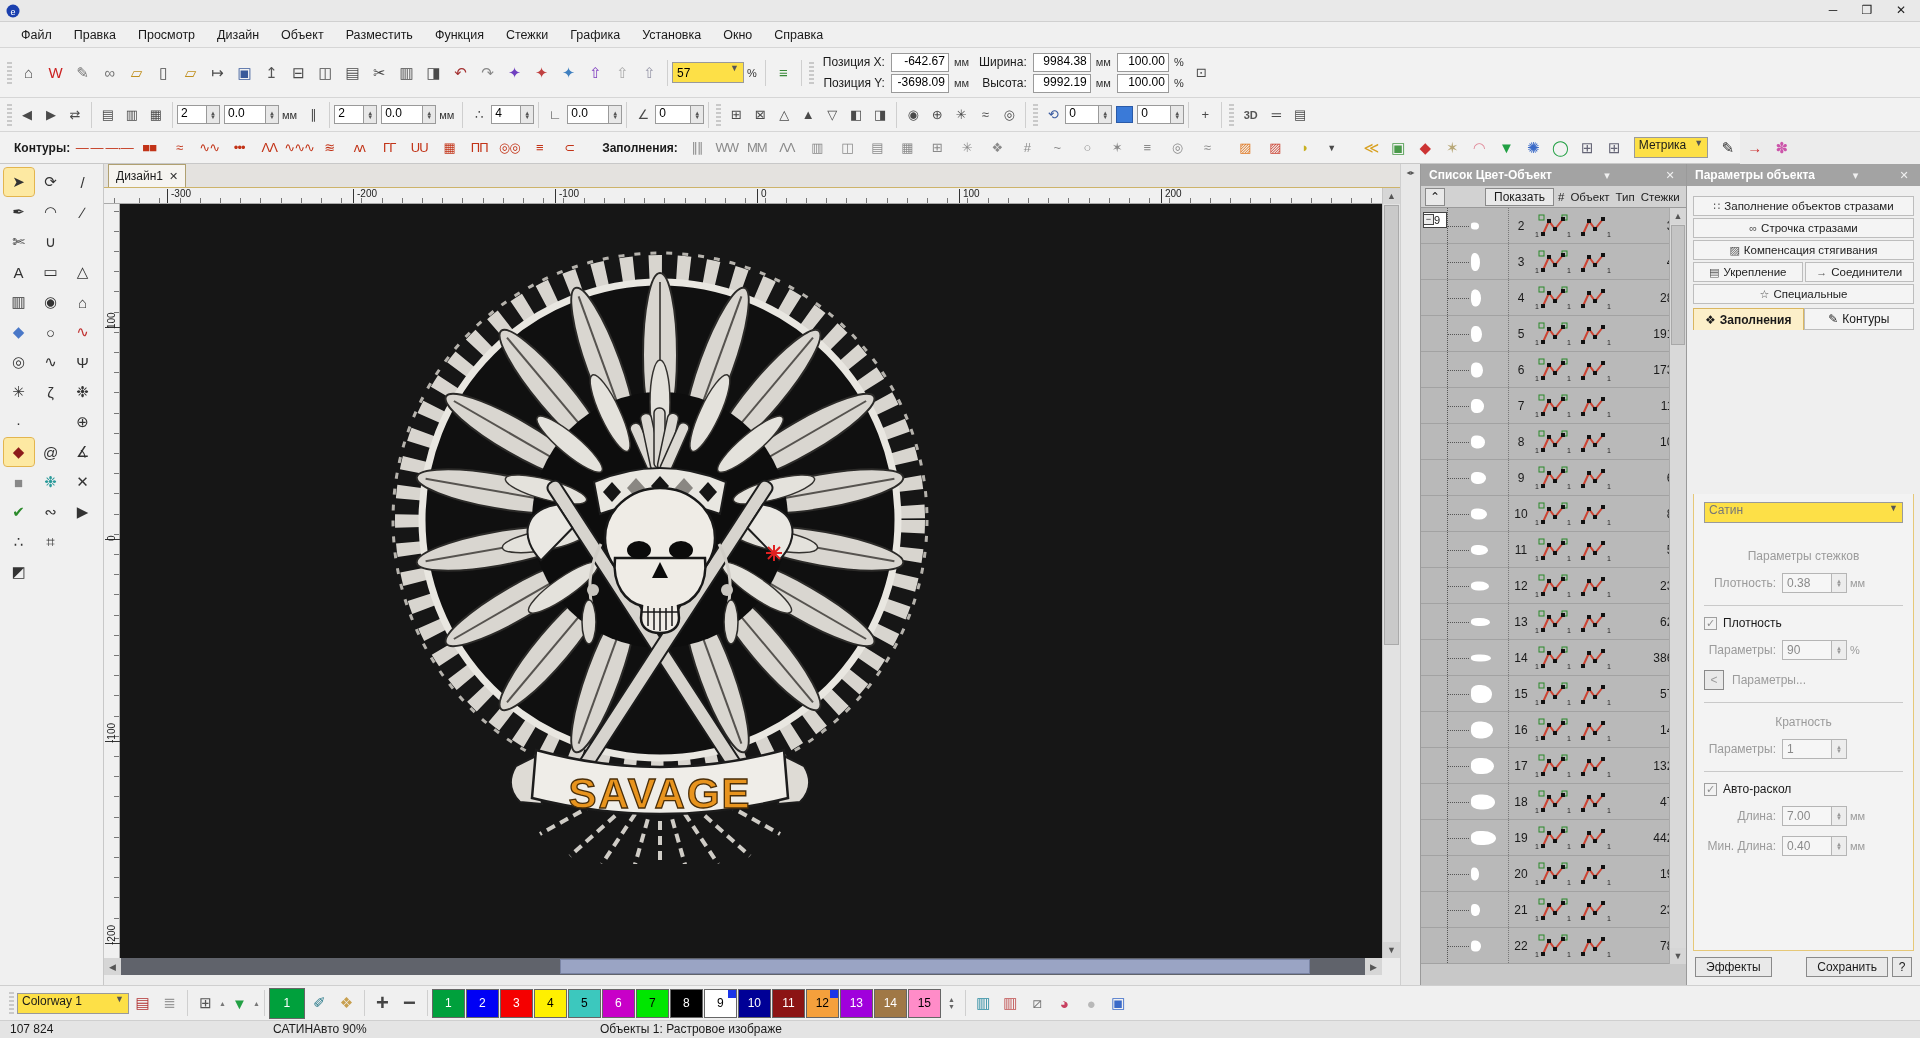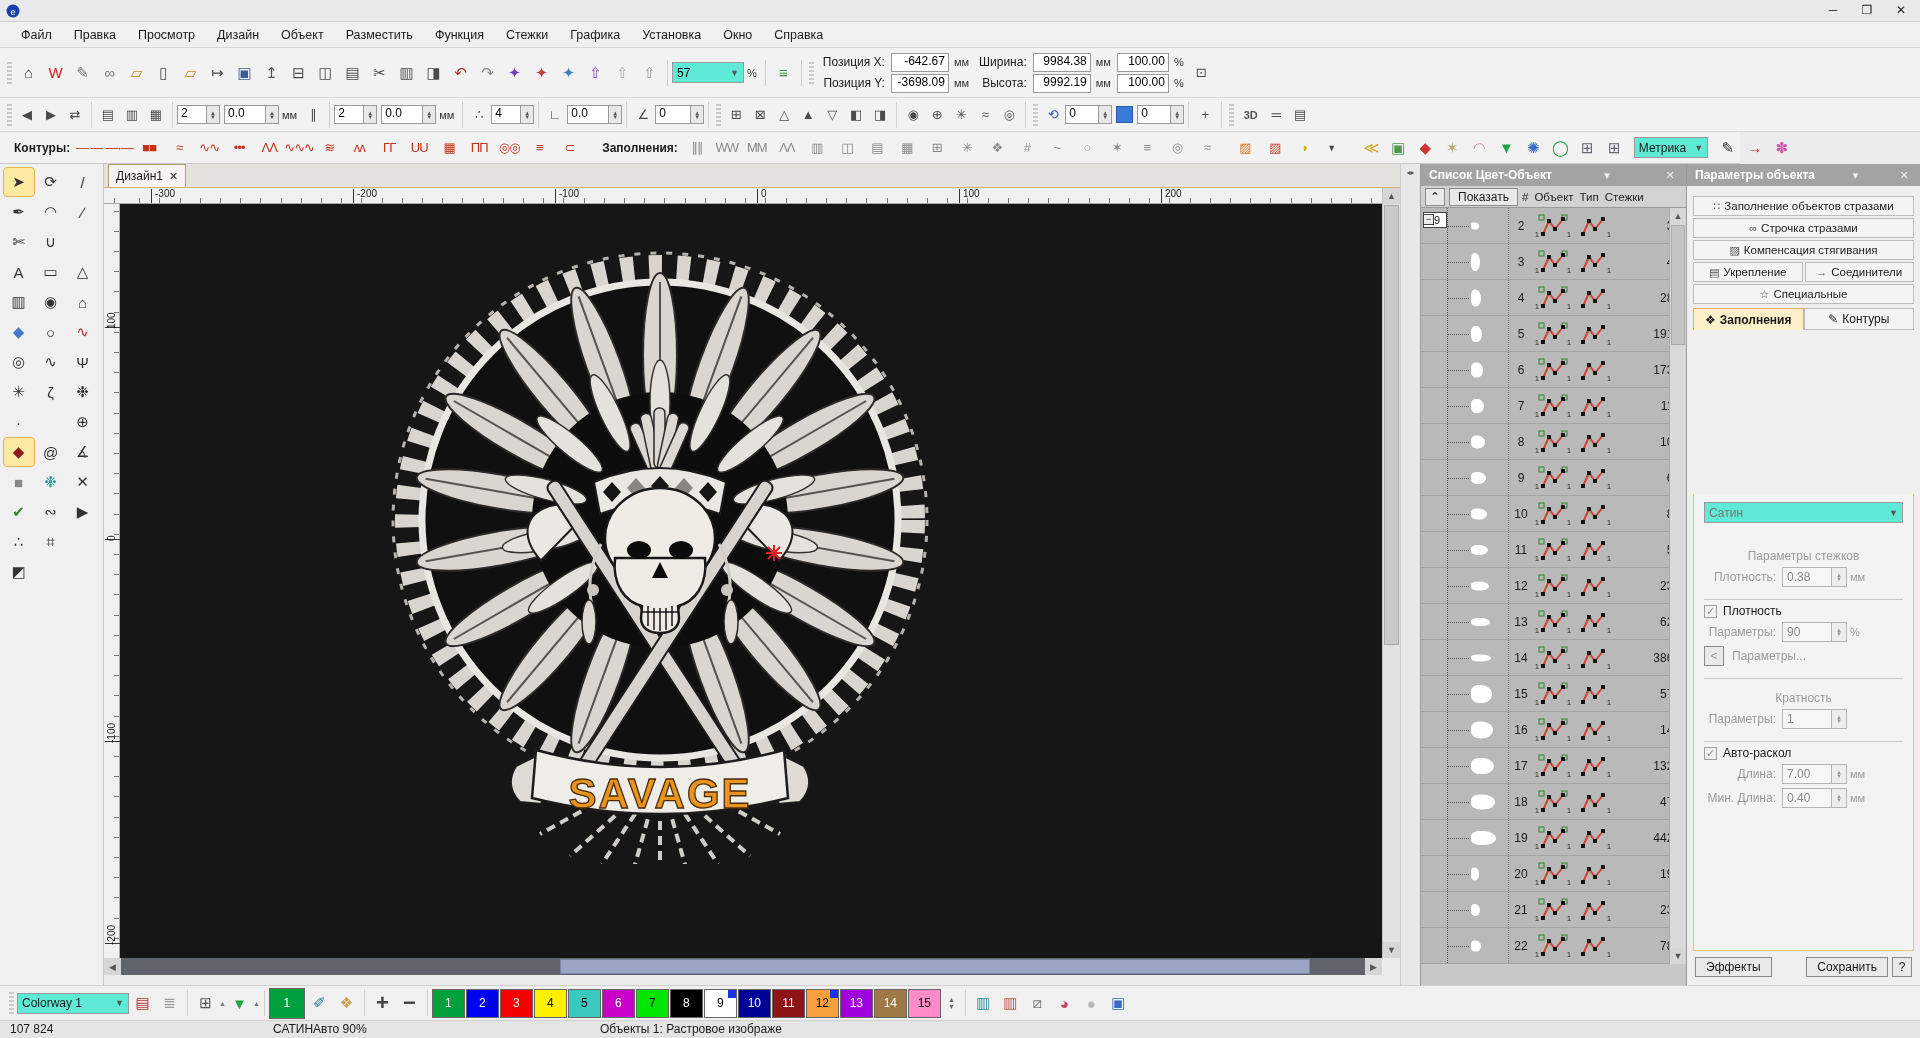--- a/index.html
+++ b/index.html
@@ -18,21 +18,21 @@
 #toolbar2{left:0;top:98px;width:1920px;height:34px;background:#f2f2f2;border-bottom:1px solid #d6d6d6;padding:0 4px}
 #stitchbar{left:0;top:132px;width:1740px;height:32px;background:#f2f2f2;border-bottom:1px solid #c8c8c8;padding:0 4px}
 .ic{display:inline-flex;width:27px;height:26px;align-items:center;justify-content:center;font-size:15px;color:#4a4a4a;border-radius:3px;flex:none}
 .ic.sm{width:24px;height:22px;font-size:13px}
 .sic{display:inline-flex;min-width:30px;height:24px;align-items:center;justify-content:center;font-size:13px;letter-spacing:-1px;color:#c23317;flex:none}
 .sic.gray{color:#8a8a8a}
 .lbl{font-weight:bold;font-size:12px;margin:0 4px;white-space:nowrap}
 .field{background:#fff;border:1px solid #9a9a9a;height:19px;font-size:12px;padding:0 3px;display:inline-flex;align-items:flex-start}
 .ud{width:13px;height:19px;border:1px solid #9a9a9a;border-left:none;background:#e8e8e8;display:inline-flex;flex-direction:column;align-items:center;justify-content:center;font-size:6px;color:#555;line-height:4px}
 .unit{font-size:11px;color:#333;margin:0 4px 0 3px}
-.combo{background:#5eead4;border:1px solid #9a9a9a;height:21px;display:inline-flex;align-items:center;padding:0 4px;position:relative}
+.combo{background:#fde047;border:1px solid #9a9a9a;height:21px;display:inline-flex;padding:0 4px;position:relative}
 .combo .arr{margin-left:auto;font-size:9px;color:#555;padding-left:8px}
 input.fld{border:none;outline:none;width:100%;font-size:12px;background:transparent}
 .posgrid{display:grid;grid-template-columns:auto auto auto;gap:2px 2px;align-items:center;margin-left:6px}
 .posgrid .field{width:58px;justify-content:flex-end}
 .pl{font-size:12px;text-align:right;padding-right:4px;white-space:nowrap}
 
 #lefttools{left:0;top:164px;width:104px;height:821px;background:#f0f0f0;border-right:1px solid #c8c8c8;padding:4px 2px;display:grid;grid-template-columns:repeat(3,32px);grid-auto-rows:30px;justify-content:center}
 .tool{display:flex;align-items:center;justify-content:center;width:30px;height:28px;font-size:15px;color:#333;border-radius:3px}
 .tool.sel{background:#fde9a2;outline:1px solid #e3b54e}
 .tool.blank{visibility:hidden}
@@ -79,21 +79,21 @@
 .one.r{left:auto;right:2px}
 #listscroll{position:absolute;right:0;top:44px;width:17px;height:756px;background:#d9d9d9;border-left:1px solid #aaa}
 
 #params{left:1686px;top:164px;width:234px;height:821px;background:#efefef;border-left:1px solid #9a9a9a}
 .pbtn{height:20px;background:#f4f4f4;border:1px solid #bdbdbd;font-size:11.5px;display:flex;align-items:center;justify-content:center;gap:4px;margin:2px 6px 0 6px;color:#222;white-space:nowrap}
 .pbtn .pic{font-size:11px;color:#555}
 .tabs{display:flex;margin:4px 6px 0 6px;height:22px}
 .ptab{flex:1;display:flex;align-items:center;justify-content:center;gap:4px;font-size:12px;border:1px solid #bdbdbd;background:#f4f4f4}
 .ptab.on{background:#fcefc9;border-color:#d9b660;border-bottom:none;font-weight:bold}
 #pbody{position:absolute;left:6px;right:6px;top:330px;bottom:34px;background:#f3f3f3;border:1px solid #e6c878;border-top:none;padding:8px 10px}
-.prow{display:flex;align-items:center;margin-top:4px}
+.prow{display:flex;align-items:center;margin-top:10px}
 .dis{color:#9b9b9b}
 .spinbox{border:1px solid #b5b5b5;background:#f6f6f6;width:50px;height:20px;font-size:12px;color:#8a8a8a;display:inline-flex;align-items:center;padding:0 4px}
 .ud2{width:15px;height:20px;border:1px solid #b5b5b5;border-left:none;background:#ededed;display:inline-flex;flex-direction:column;align-items:center;justify-content:center;font-size:6px;color:#999;line-height:4px}
 .cb{width:13px;height:13px;border:1px solid #9f9f9f;background:#f2f2f2;color:#8f8f8f;font-size:11px;line-height:11px;text-align:center;margin-right:6px}
 .hr{border-top:1px solid #c9c9c9;margin:12px 0 2px 0}
 .gtitle{text-align:center;color:#9b9b9b;margin-top:12px}
 .pbottom{position:absolute;bottom:8px;left:0;right:0;display:flex;align-items:center;padding:0 8px}
 .btn{border:1px solid #8a8a8a;background:#e9e9e9;height:20px;padding:0 10px;font-size:12px;display:inline-flex;align-items:center;justify-content:center}
 
 #colorbar{left:0;top:985px;width:1920px;height:35px;background:#f0f0f0;border-top:1px solid #cfcfcf;padding:0 6px}
@@ -423,21 +423,21 @@
 <div class="ab flex" id="tabbar">
   <span class="tab">
     <span>Дизайн1</span>
     <span class="tabx">✕</span>
   </span>
 </div>
 
 <div class="ab" style="left:104px;top:188px;width:16px;height:16px;background:#e4e4e4;border:1px solid #aaa"></div>
 <div class="ab" id="hruler">
 
-<span class="htick" style="left: 48px;"><span>-300</span></span>
+<span class="htick" style="left: 64px;"><span>-300</span></span>
     <span class="htick" style="left: 250px;"><span>-200</span></span>
     <span class="htick" style="left: 452px;"><span>-100</span></span>
     <span class="htick" style="left: 654px;"><span>0</span></span>
     <span class="htick" style="left: 856px;"><span>100</span></span>
     <span class="htick" style="left: 1058px;"><span>200</span></span>
   </div>
 <div class="ab" id="vruler">
 
 <span class="vtick" style="top: 123px;">
       <span>100</span>
@@ -666,21 +666,21 @@
 </div>
 
 <div class="ab" id="colorlist">
   <div class="phead">
     <span>Список Цвет-Объект</span>
     <span class="hic" style="margin-left:auto">▾</span>
     <span class="hic">✕</span>
   </div>
   <div id="listtools">
     <span class="showbtn" style="margin:0 4px;width:20px;justify-content:center">⌃</span>
-    <span class="showbtn" style="">Показать</span>
+    <span class="showbtn" style="margin-left:36px">Показать</span>
     <div id="listhead" style="margin-left:4px;gap:6px">
       <span>#</span>
       <span>Объект</span>
       <span>Тип</span>
       <span>Стежки</span>
     </div>
   </div>
   <div id="listrows">
 
       <div class="lrow">

